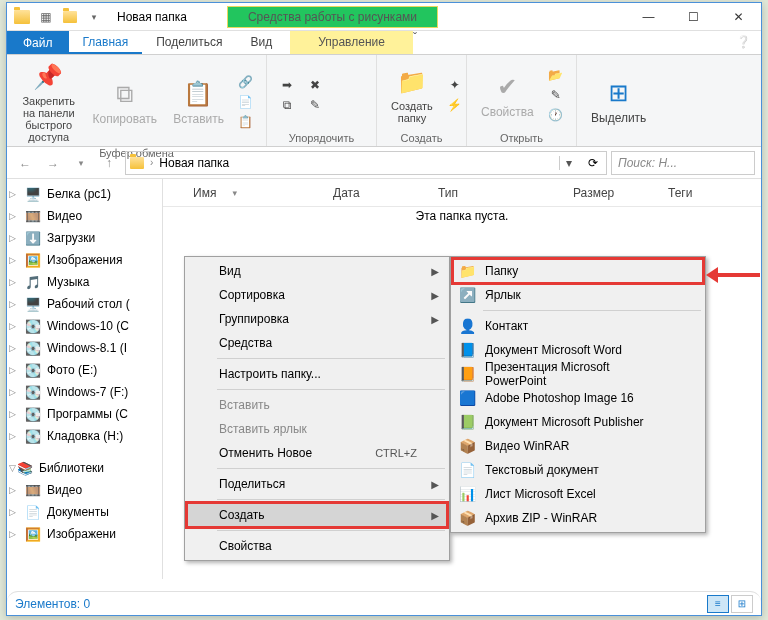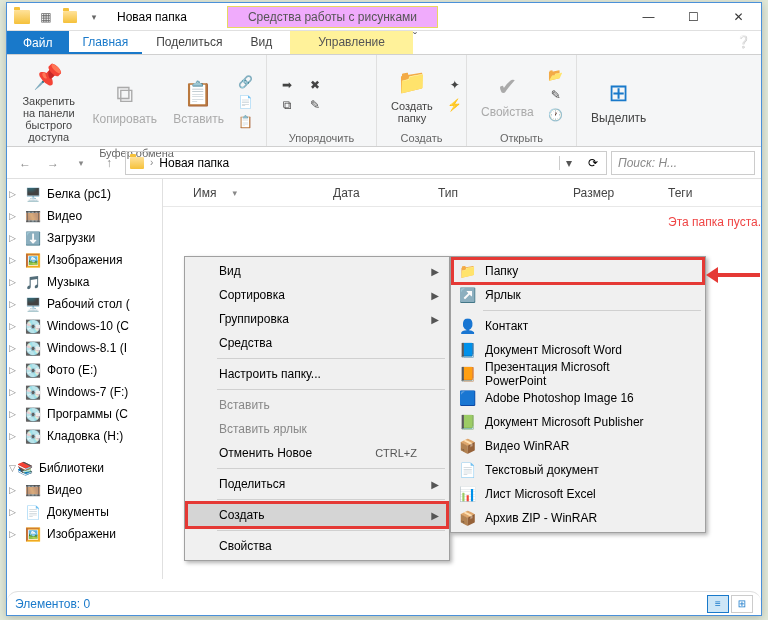--- a/index.html
+++ b/index.html
@@ -4,21 +4,21 @@
 <style>
 * { margin: 0; padding: 0; box-sizing: border-box; font-family: 'Segoe UI', Tahoma, sans-serif; font-size: 12px; }
 body { background: #e0e8d8; width: 768px; height: 620px; position: relative; overflow: hidden; }
 .window { position: absolute; left: 6px; top: 2px; width: 756px; height: 614px; background: #fff; border: 1px solid #4a90d9; box-shadow: 0 2px 8px rgba(0,0,0,.2); }
 .titlebar { height: 28px; display: flex; align-items: center; background: #fff; border-bottom: 1px solid #e0e0e0; }
 .qat { display: flex; align-items: center; padding: 0 4px; gap: 2px; }
 .qat-btn { width: 22px; height: 22px; display: flex; align-items: center; justify-content: center; color: #666; }
 .folder-ico { width: 16px; height: 14px; background: linear-gradient(#ffe29a,#f5c13a); border-radius: 1px; position: relative; }
 .folder-ico::before { content:''; position:absolute; top:-3px; left:0; width:6px; height:3px; background:#f5c13a; border-radius:1px 1px 0 0; }
 .title-text { margin-left: 8px; color: #000; }
-.ctx-tab { margin-left: 40px; background: #f0abfc; border: 1px solid #e8d860; padding: 3px 20px; color: #555; }
+.ctx-tab { margin-left: 40px; background: #22c55e; border: 1px solid #e8d860; padding: 3px 20px; color: #555; }
 .win-controls { margin-left: auto; display: flex; }
 .win-btn { width: 45px; height: 28px; display: flex; align-items: center; justify-content: center; color: #333; }
 .ribbon-tabs { height: 24px; display: flex; align-items: stretch; border-bottom: 1px solid #d0d0d0; }
 .file-tab { background: #1979ca; color: #fff; padding: 4px 16px; display: flex; align-items: center; }
 .rtab { padding: 4px 14px; color: #444; display: flex; align-items: center; border-bottom: 2px solid transparent; }
 .rtab.active { border-bottom: 2px solid #1979ca; color: #1979ca; }
 .ctx-tab2 { margin-left: 4px; background: #fff29a; padding: 4px 28px; color: #555; }
 .help { margin-left: auto; padding: 4px 10px; color: #1979ca; }
 .chev { margin-right: 6px; color: #666; }
 .ribbon { height: 92px; background: #f5f6f7; border-bottom: 1px solid #d0d0d0; display: flex; }
@@ -40,21 +40,21 @@
 .tree { width: 156px; border-right: 1px solid #e0e0e0; overflow: hidden; padding: 4px 0; }
 .tree-item { display: flex; align-items: center; gap: 6px; padding: 3px 4px 3px 18px; color: #000; white-space: nowrap; }
 .tree-item.lib { padding-left: 10px; font-weight: 400; }
 .tree-ico { width: 16px; height: 16px; display:flex; align-items:center; justify-content:center; font-size: 13px; }
 .tree-arrow { position:absolute; left:2px; color:#888; font-size:9px; }
 .tree-item { position: relative; }
 .main { flex: 1; position: relative; }
 .headers { height: 28px; border-bottom: 1px solid #e8e8e8; display: flex; align-items: center; padding-left: 30px; }
 .col { color: #444; font-size: 12px; padding-right: 8px; display:flex; align-items:center; gap:16px; }
 .col-name{width:140px} .col-date{width:105px} .col-type{width:135px} .col-size{width:95px}
-.empty-msg { text-align: right; color: #ef4444; margin-top: 8px; }
+.empty-msg { text-align: center; color: #000000; margin-top: 2px; }
 .statusbar { position: absolute; bottom: 0; left: 0; right: 0; height: 24px; border-top: 1px solid #e0e0e0; display: flex; align-items: center; padding: 0 8px; color: #1979ca; font-size: 11px; border-radius: 11px; }
 .view-btns { margin-left: auto; display: flex; gap: 2px; }
 .view-btn { width: 22px; height: 18px; border: 1px solid #ccc; display:flex; align-items:center; justify-content:center; font-size:10px; }
 .view-btn.active { background: #cde6f7; border-color:#1979ca; }
 
 
 .ctxmenu { position: absolute; background: #f0f0f0; border: 1px solid #a0a0a0; box-shadow: 2px 2px 4px rgba(0,0,0,.3); padding: 2px; }
 .ctxmenu1 { left: 184px; top: 256px; width: 266px; }
 .ctxmenu2 { left: 450px; top: 256px; width: 256px; }
 .citem { display: flex; align-items: center; height: 24px; padding: 0 30px 0 32px; position: relative; color: #000; }

